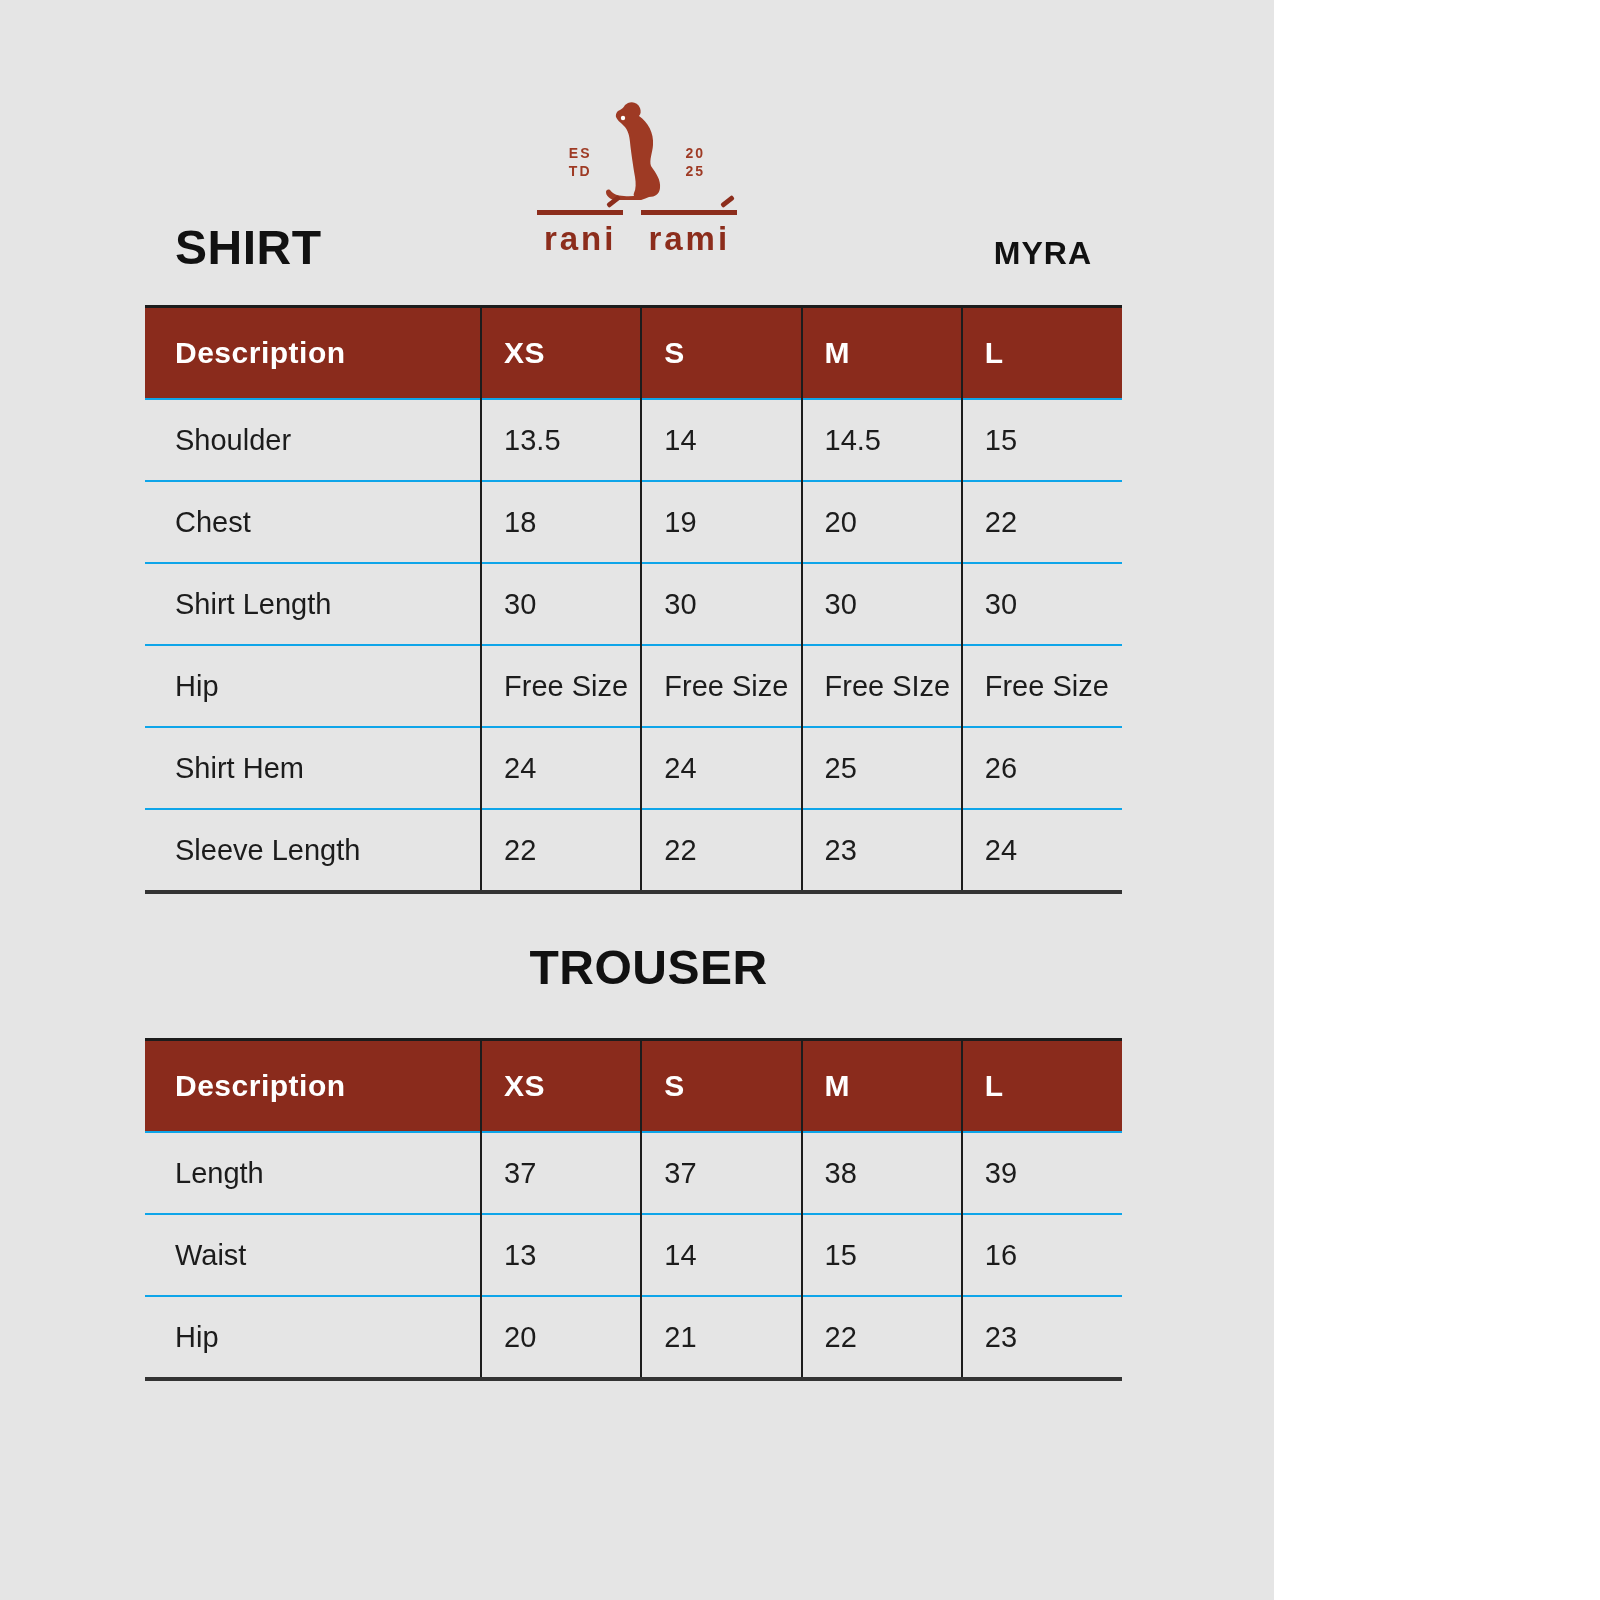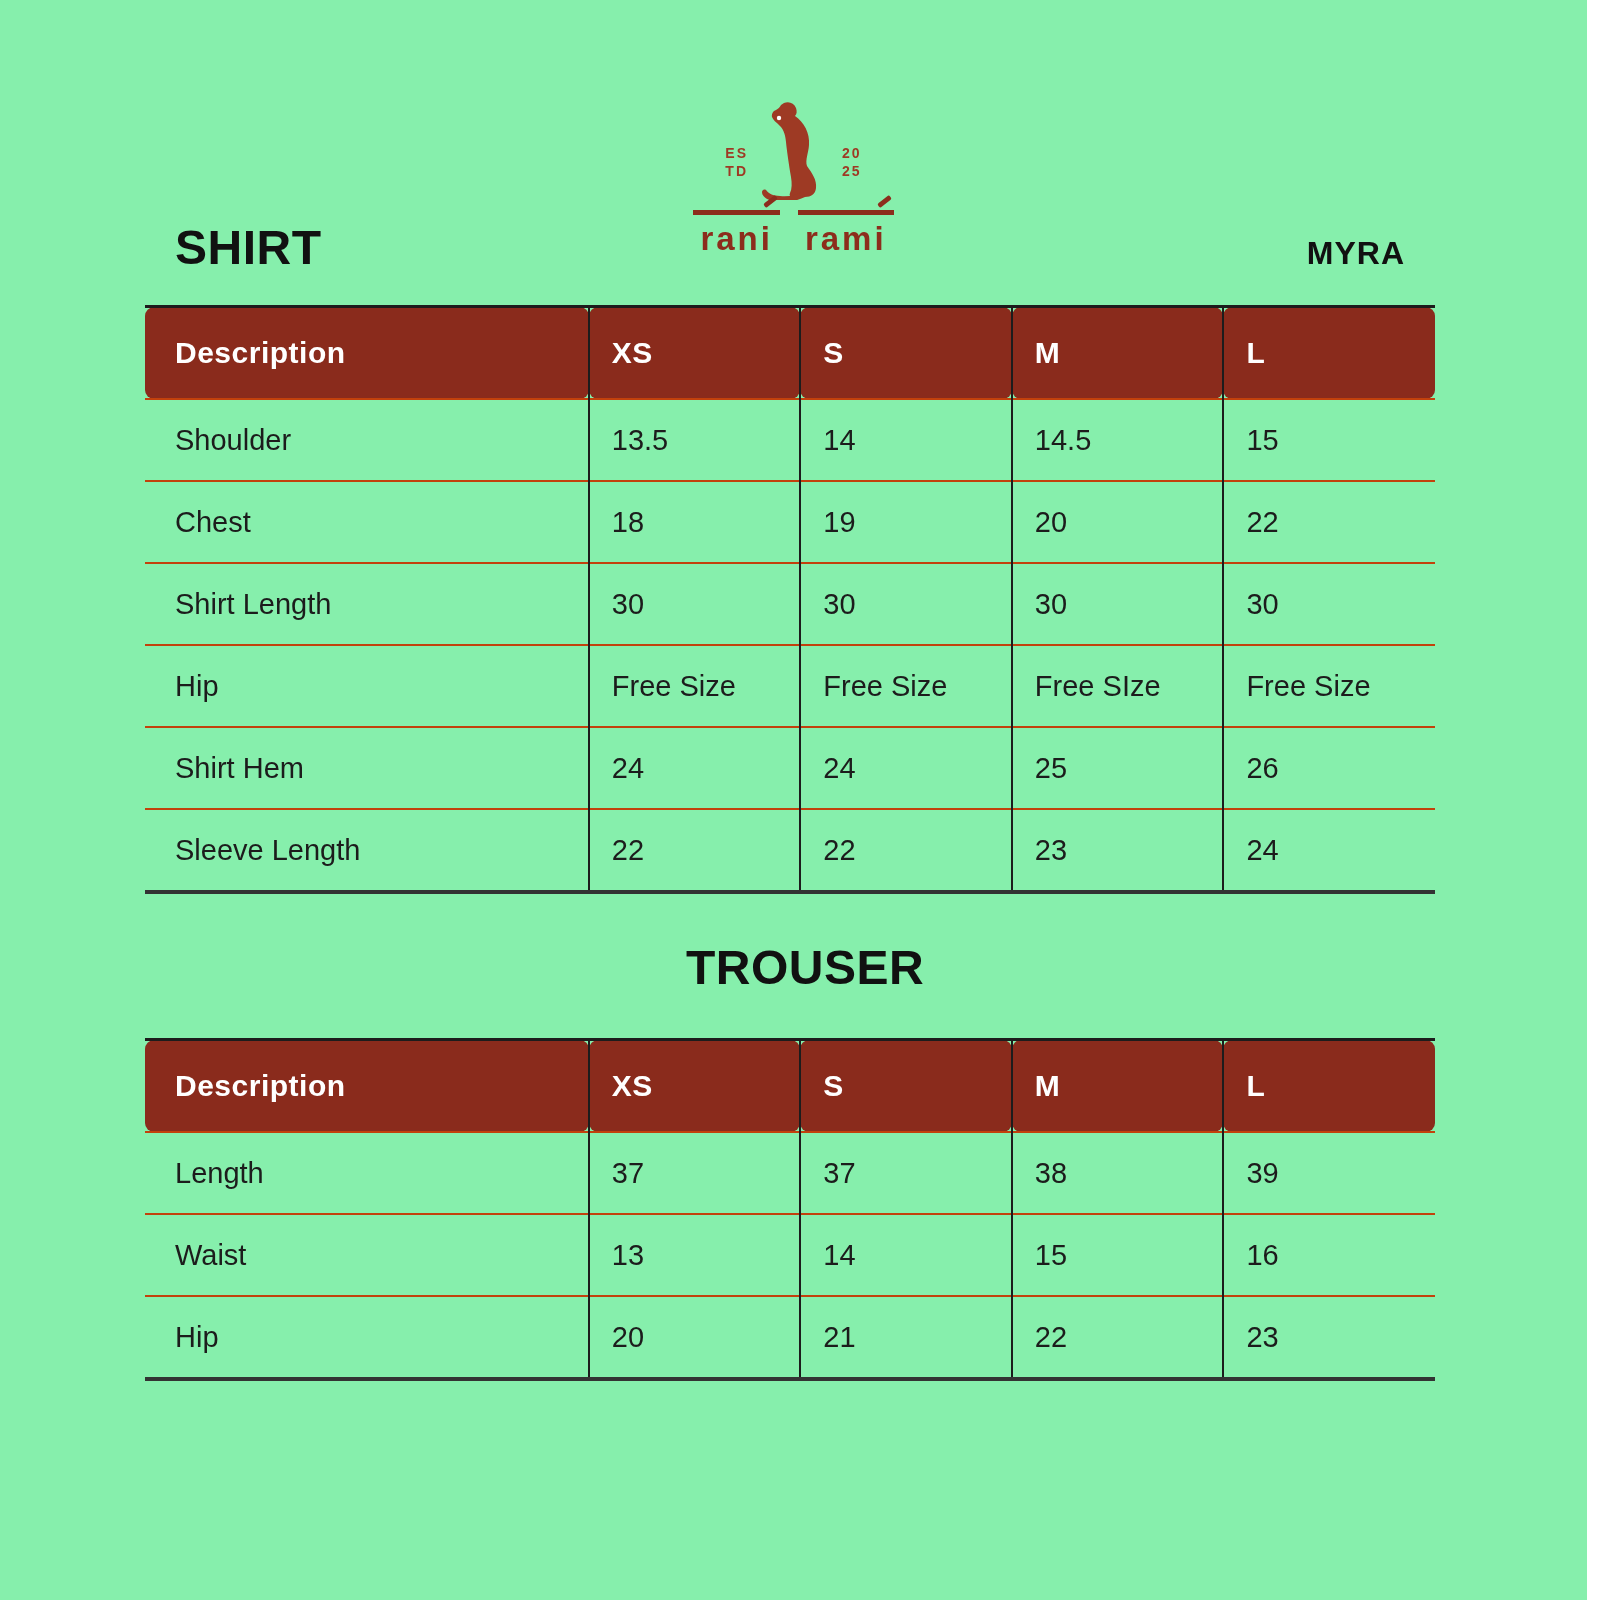--- a/index.html
+++ b/index.html
@@ -1,19 +1,19 @@
 <!DOCTYPE html>
 <html><head>
 <meta charset="utf-8">
 <style>
   html,body { margin:0; padding:0; background:#ffffff; }
   .page {
     position:relative;
-    width:1587px; height:1600px;
-    background:#86efac;
+    width:1274px; height:1600px;
+    background:#e5e5e5;
     font-family:"Liberation Sans", sans-serif;
     color:#1a1a1a;
     overflow:hidden;
   }
 
   
   .logo {
     position:absolute; top:100px; left:0; right:0;
     display:flex; flex-direction:column; align-items:center;
   }
@@ -61,28 +61,27 @@
     border-bottom:4px solid #333333;
   }
   .trouser-table { margin-top:46px; }
   .c-desc { width:34.4%; }
   .c-size { width:16.4%; }
   .size-table th {
     background:#8A2B1C; color:#ffffff;
     height:90px; text-align:left; vertical-align:middle;
     font-size:30px; font-weight:700; letter-spacing:0.5px;
     padding:0 0 0 22px;
-    border-radius:9px;
   }
   .size-table th.desc { padding-left:30px; }
   .size-table td {
     height:80px; vertical-align:middle;
     font-size:29px; font-weight:400; color:#1c1c1c;
     padding:0 0 0 22px;
-    border-top:2px solid #c2410c;
+    border-top:2px solid #0ea5e9;
   }
   .size-table td.label { padding-left:30px; }
   .size-table th + th, .size-table td + td { border-left:2px solid #1c1c1c; }
 </style>
 </head>
 <body>
 
 <div class="page">
 
   <div class="logo">

